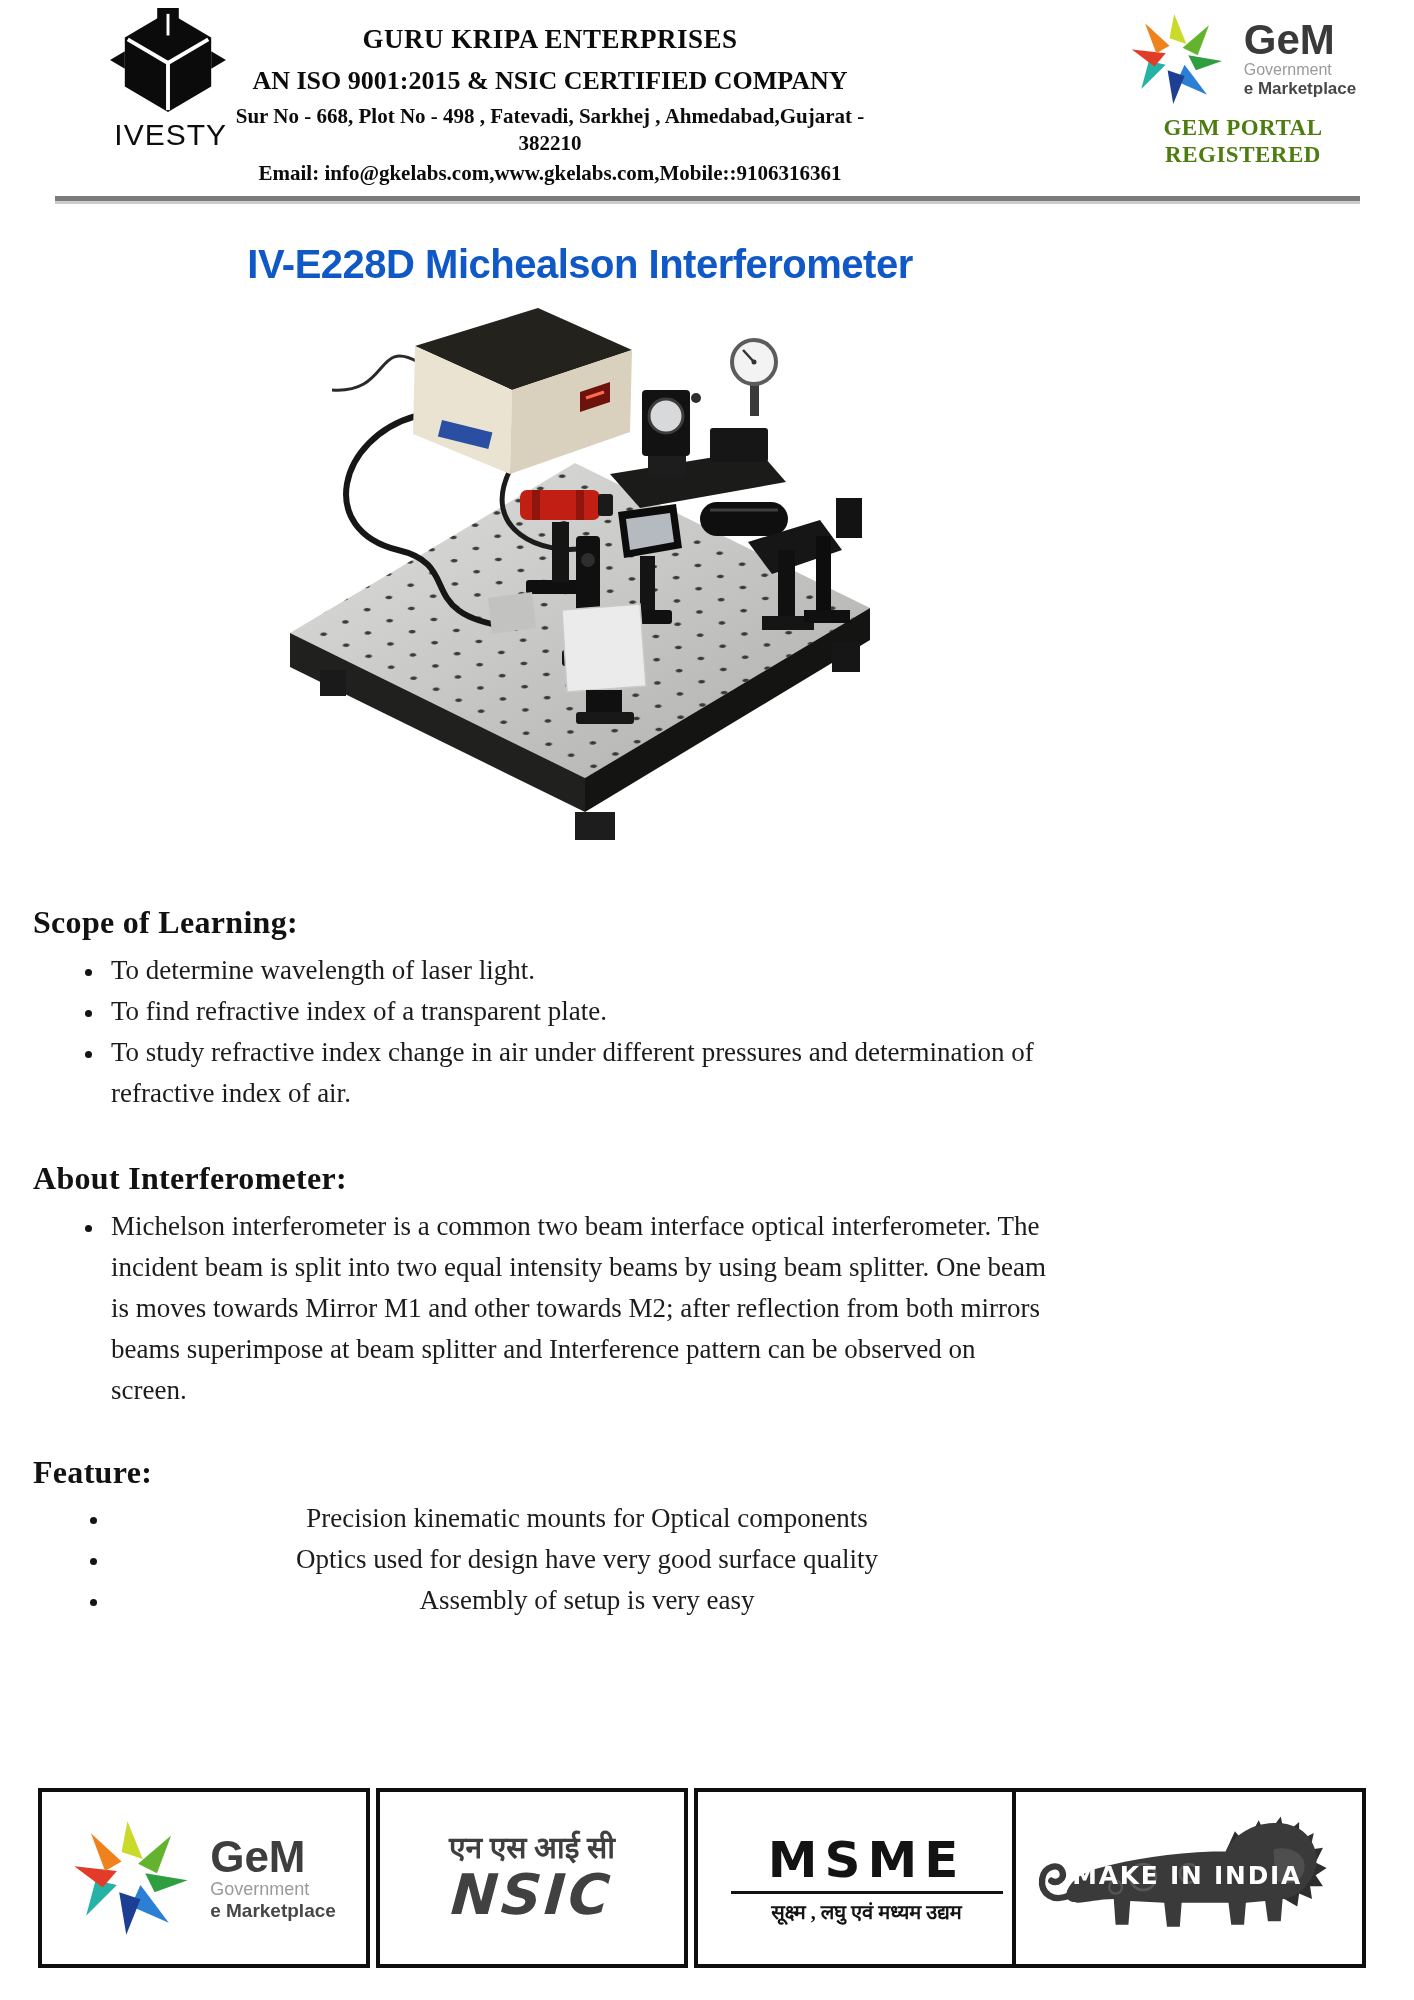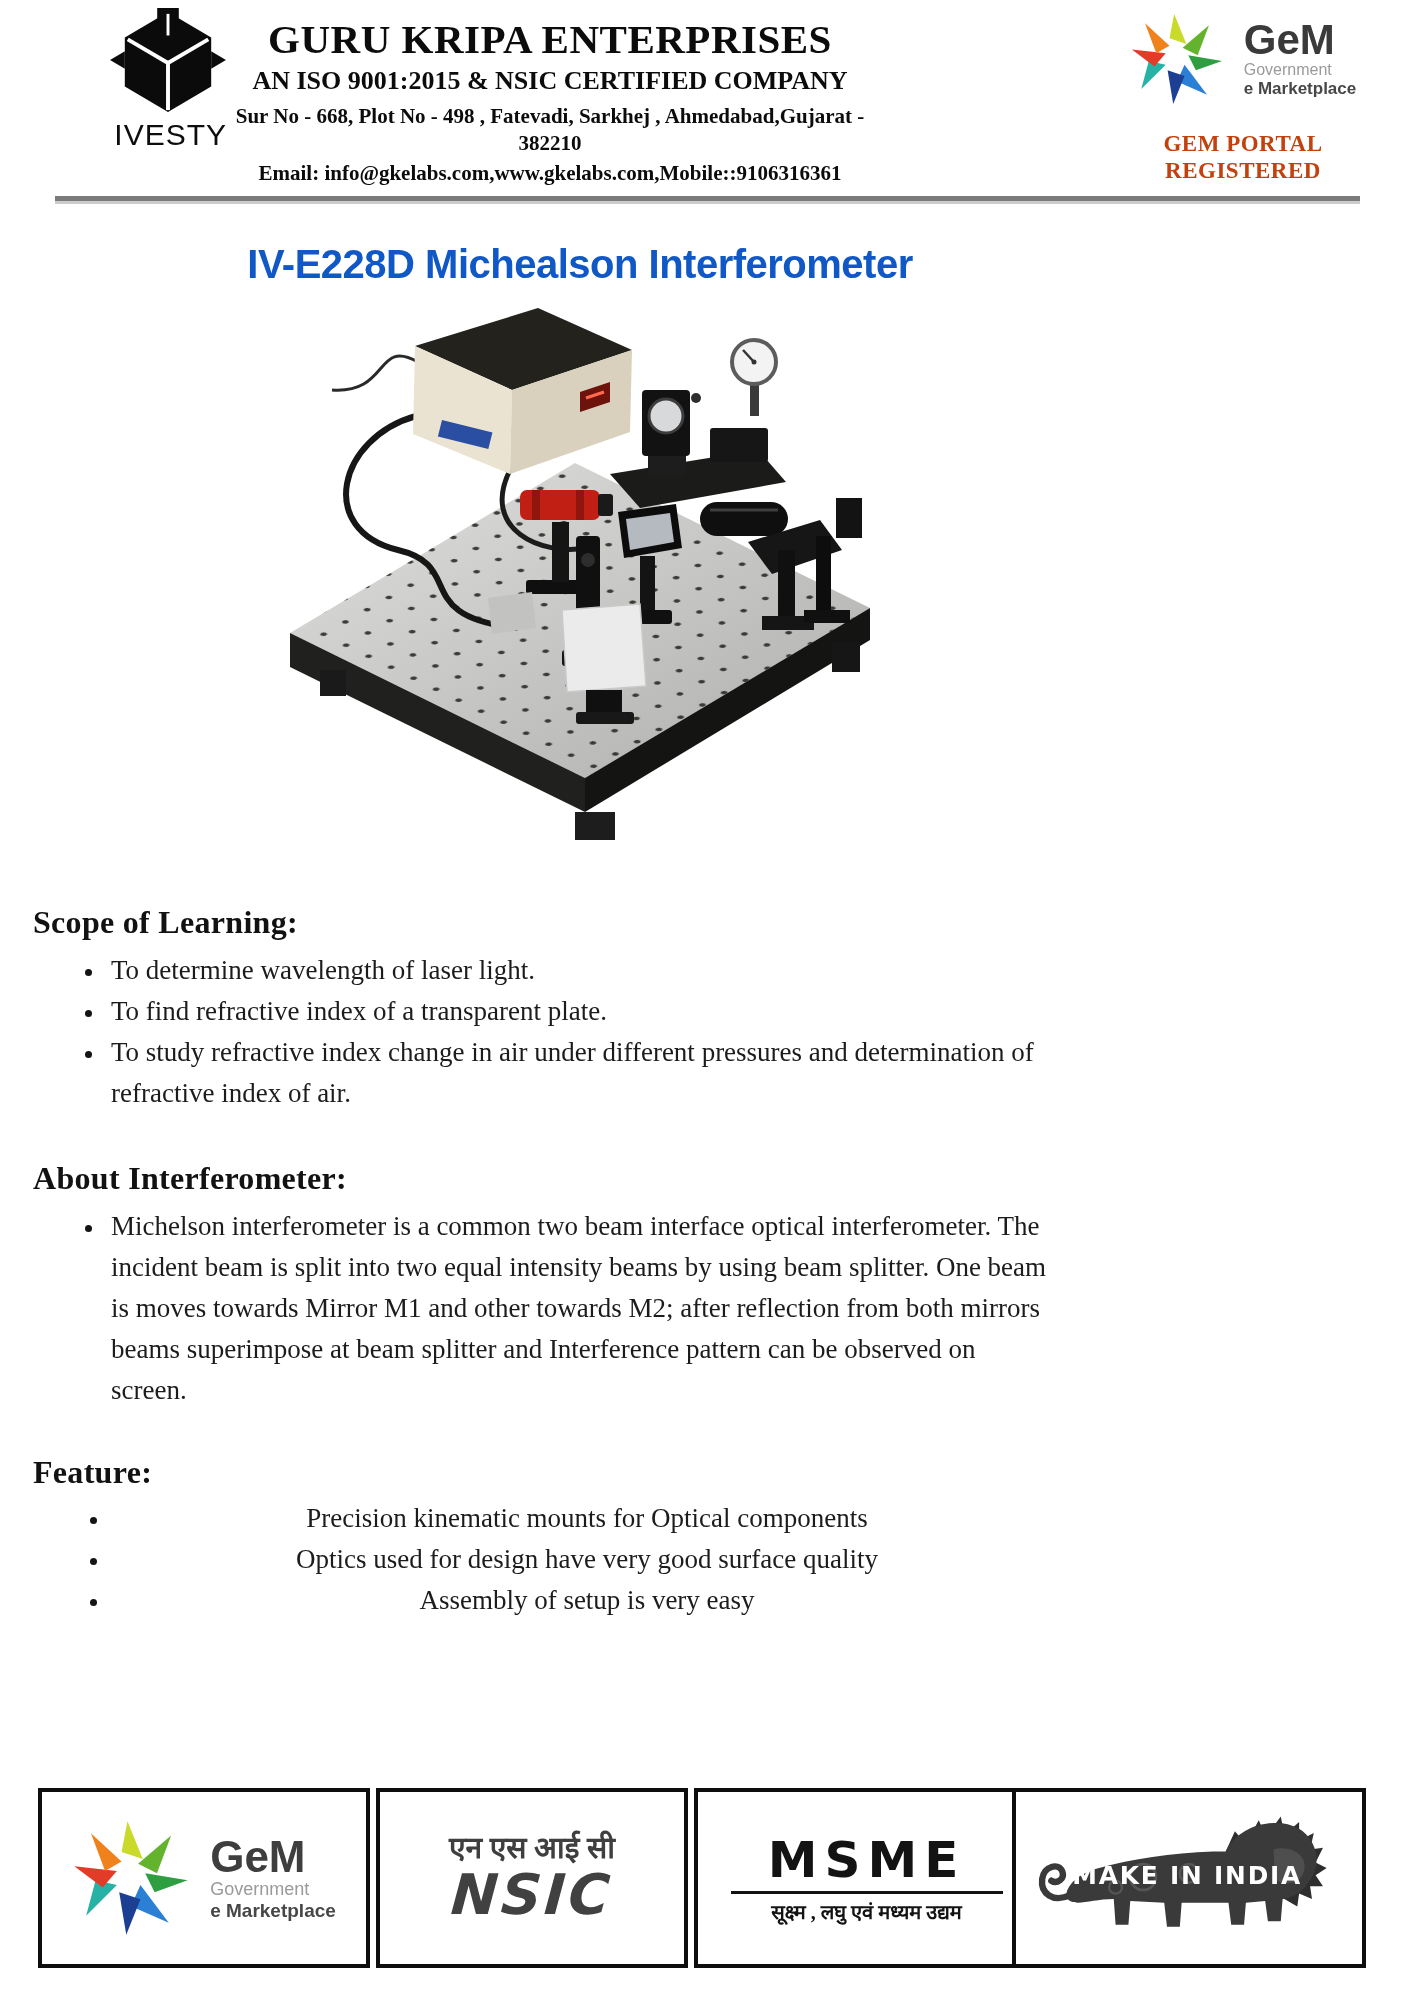--- a/index.html
+++ b/index.html
@@ -5,33 +5,33 @@
   html,body{margin:0;padding:0;background:#ffffff;}
   body{width:1414px;height:2000px;position:relative;overflow:hidden;
        font-family:"Liberation Serif",serif;color:#111;}
   .abs{position:absolute;}
 
   
   #brand{left:77px;top:8px;width:150px;text-align:right;}
   #brand .label{font-family:"Liberation Sans",sans-serif;font-size:30px;
                 letter-spacing:1px;color:#0d0d0d;margin-top:0px;}
   #company-block{left:212px;top:16px;width:676px;text-align:center;font-weight:bold;color:#0c0c0c;}
-  #company-name{font-size:41px;line-height:46px;letter-spacing:0.5px;}
+  #company-name{font-size:27px;line-height:46px;letter-spacing:0.5px;}
   #company-cert{font-size:26px;line-height:32px;margin-top:3px;}
   #company-address{font-size:21px;line-height:27px;margin-top:6px;}
   #company-contact{font-size:21px;line-height:27px;margin-top:3px;}
 
   #gem-header{left:1112px;top:12px;width:262px;text-align:center;}
   .gem-lockup{display:flex;align-items:center;justify-content:center;gap:20px;}
   .gem-words{text-align:left;font-family:"Liberation Sans",sans-serif;}
   .gem-wordmark{font-size:42px;font-weight:bold;color:#3a3a3a;line-height:42px;}
   .gem-sub1{font-size:16px;color:#9a9a9a;line-height:18px;}
   .gem-sub2{font-size:17px;font-weight:bold;color:#474747;line-height:20px;}
-  #gem-portal{margin-top:24px;font-weight:bold;font-size:23px;line-height:27px;
-              color:#c2410c;letter-spacing:0.5px;}
+  #gem-portal{margin-top:8px;font-weight:bold;font-size:23px;line-height:27px;
+              color:#4d7c0f;letter-spacing:0.5px;}
 
   #divider{left:55px;top:196px;width:1305px;height:5px;background:#7b7b7b;
            box-shadow:0 3px 0 #cccccc;}
 
   
   #product-title{left:40px;top:242px;width:1080px;text-align:center;
                  font-family:"Liberation Sans",sans-serif;font-weight:bold;
                  font-size:40px;color:#1158c7;letter-spacing:-0.5px;}
   #product-photo{left:280px;top:298px;width:600px;height:578px;}
 

